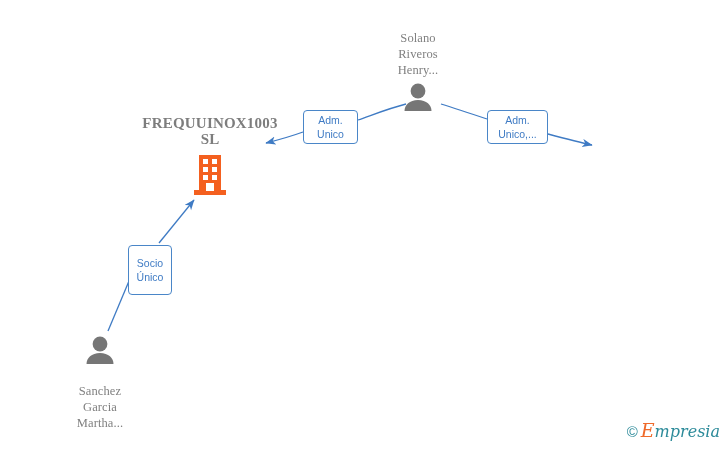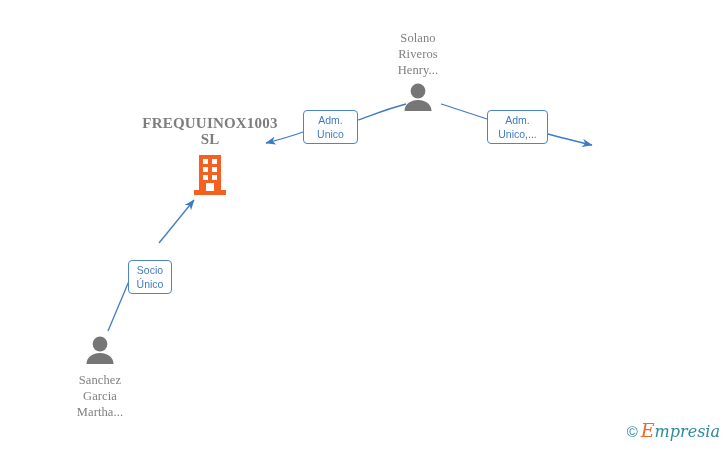--- a/index.html
+++ b/index.html
@@ -147,32 +147,32 @@
   </div>
 
 
   <div class="node" style="left:30px; top:336px;">
     <span class="node-icon">
       <svg width="34" height="28" viewBox="0 0 34 28">
         <circle cx="17" cy="8" r="7.4" fill="#767676"></circle>
         <path d="M17,17 C8.5,17 3.5,22 3.5,28 L30.5,28 C30.5,22 25.5,17 17,17 Z" fill="#767676"></path>
       </svg>
     </span>
-    <div class="node-label" style="margin-top:4px;">Sanchez
+    <div class="node-label" style="margin-top:15px;">Sanchez
 Garcia
 Martha...</div>
   </div>
 
   <div class="label-box" style="left:303px; top:110px; width:55px; height:32px;">Adm.
 Unico</div>
 
   <div class="label-box" style="left:487px; top:110px; width:61px; height:32px;">Adm.
 Unico,...</div>
 
-  <div class="label-box" style="left:128px; top:260px; width:44px; height:34px;">Socio
+  <div class="label-box" style="left:128px; top:245px; width:44px; height:50px;">Socio
 Único</div>
 
   <div id="watermark">
     <span class="wm-c">©</span>
     <span class="wm-text"><span class="wm-cap">E</span><span>mpresia</span></span>
   </div>
 
 </div>
 
 </body></html>

